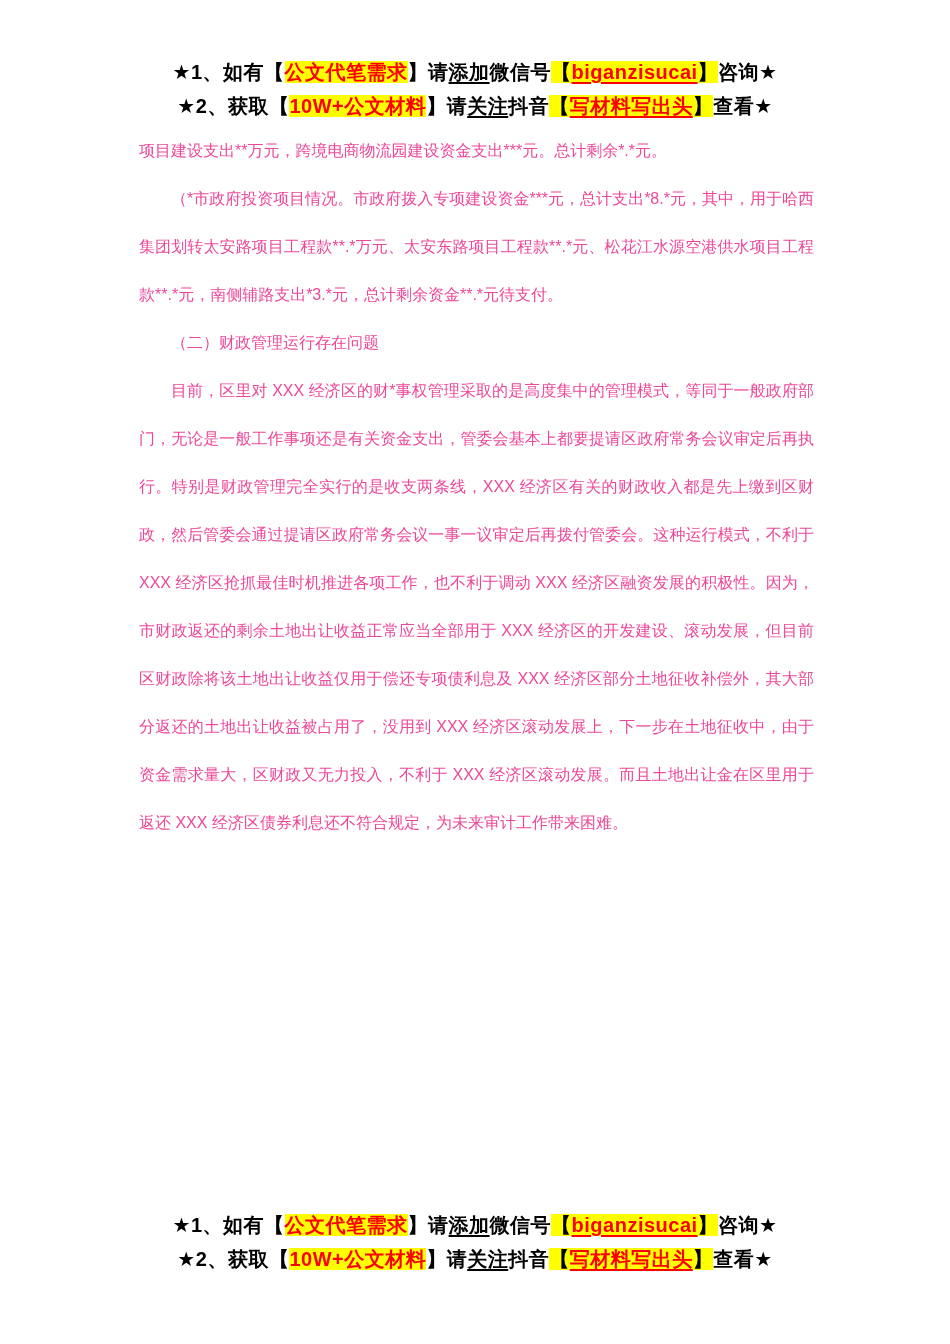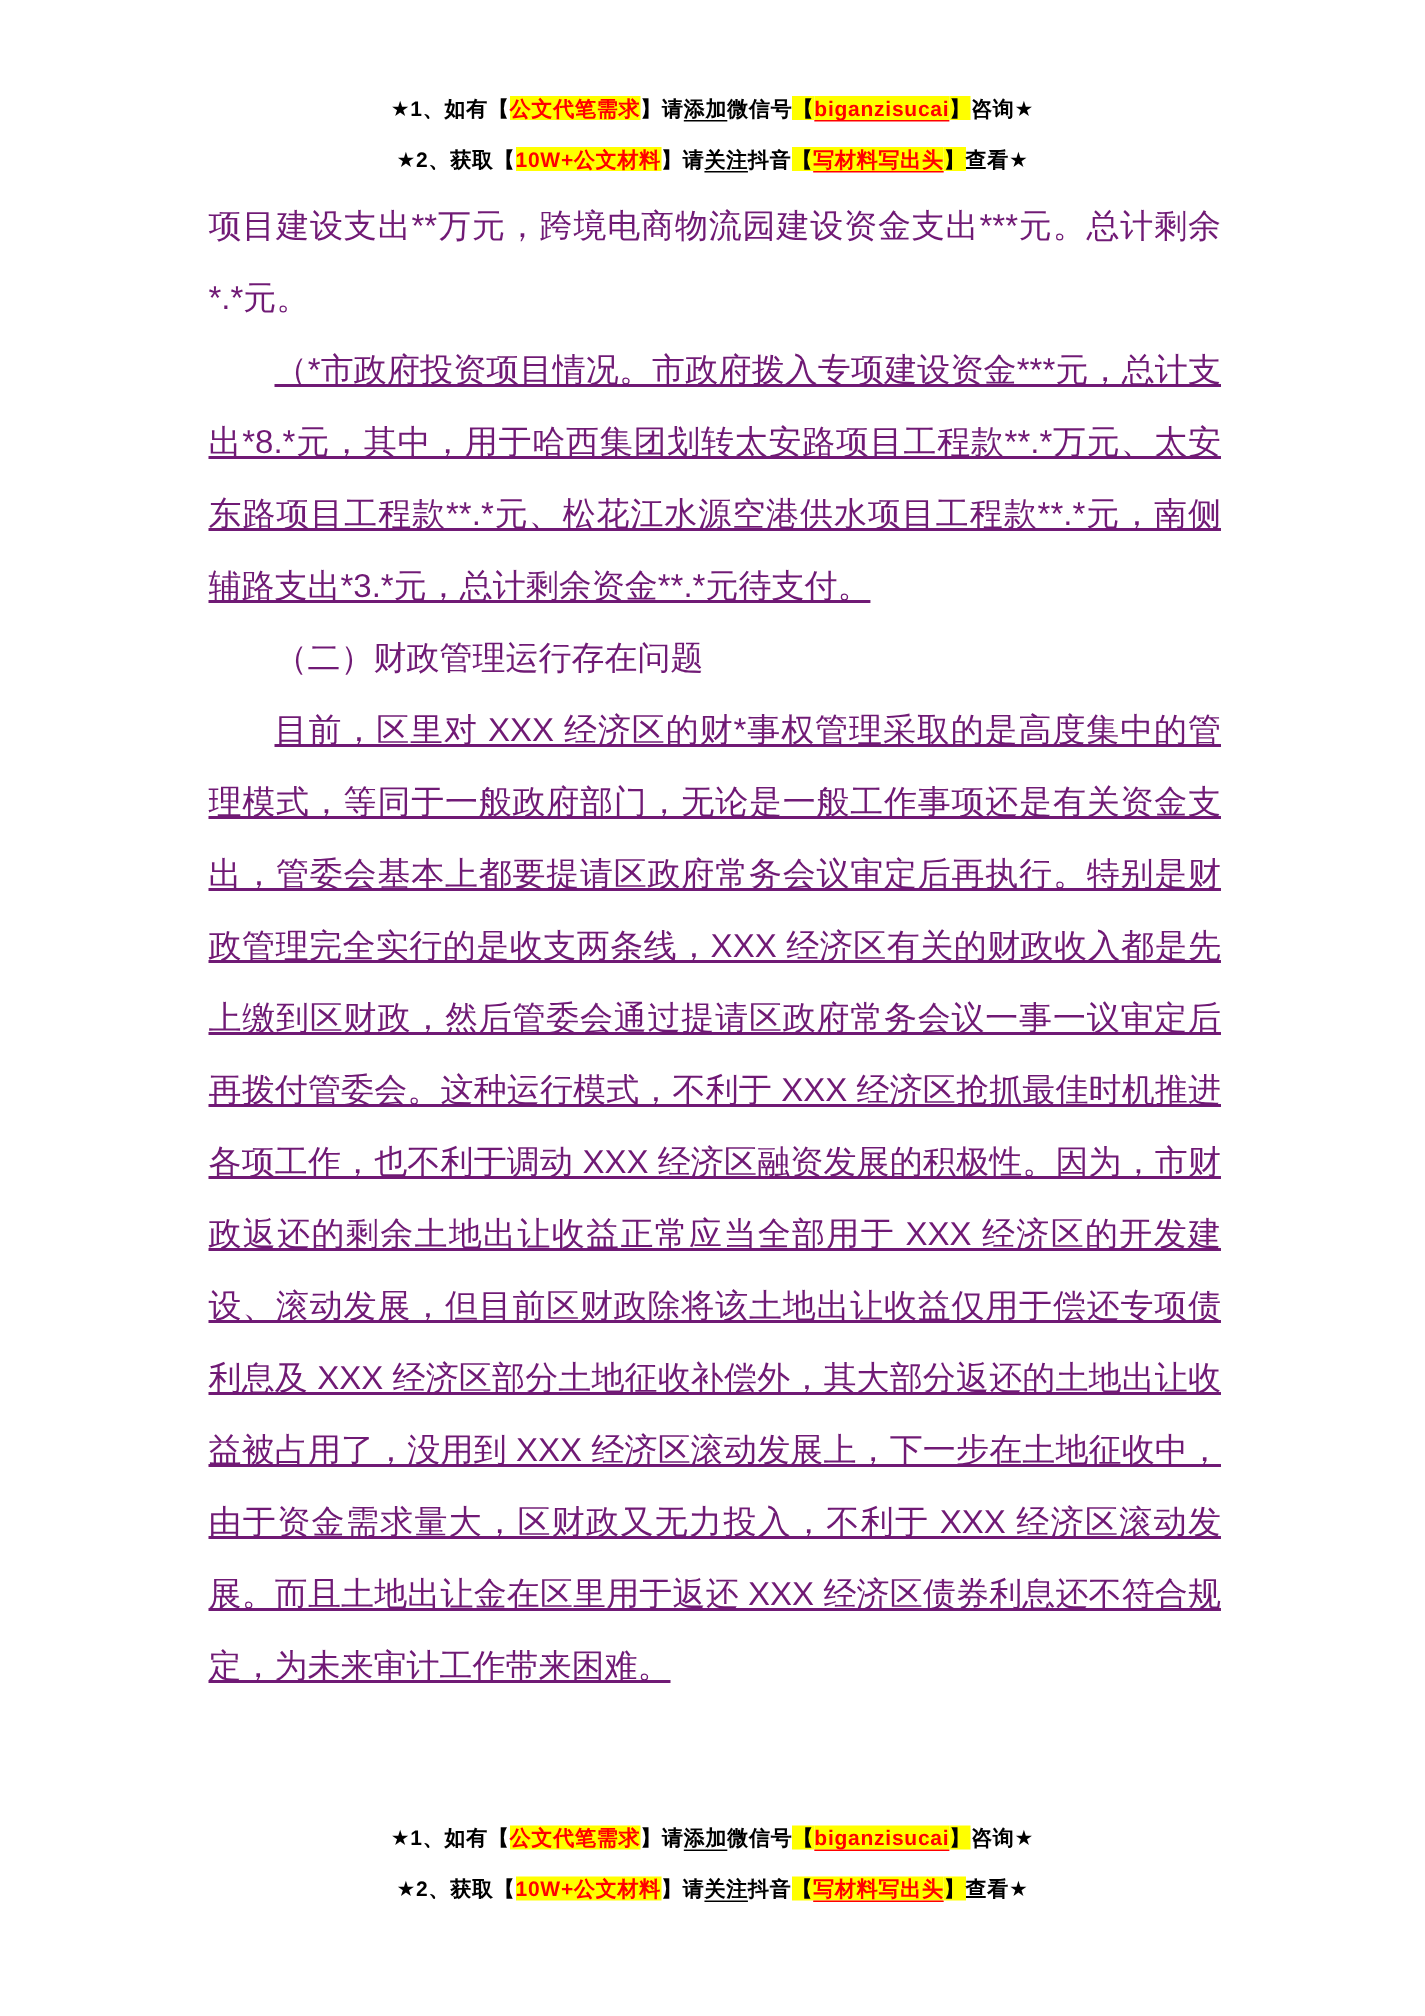--- a/index.html
+++ b/index.html
@@ -18,21 +18,21 @@
   
   .promo-banner {
     position: absolute;
     left: 0;
     width: 100%;
     text-align: center;
   }
   .promo-banner.top { top: 55px; }
   .promo-banner.bottom { top: 1208px; }
   .promo-line {
-    font-size: 14px;
+    font-size: 20px;
     font-weight: bold;
     line-height: 34px;
     color: #000000;
     letter-spacing: 0.5px;
     white-space: nowrap;
   }
   .seg { display: inline; }
   .seg-black { color: #000000; }
   .seg-black-underline {
     color: #000000;
@@ -52,31 +52,31 @@
   .seg-black-highlight {
     color: #000000;
     background: #ffff00;
   }
   
   .doc-body {
     position: absolute;
     top: 127px;
     left: 139px;
     width: 675px;
-    font-size: 22px;
+    font-size: 16px;
     line-height: 48px;
-    color: #701a75;
+    color: #ec4899;
     text-align: justify;
   }
   .doc-body p {
     margin: 0;
     padding: 0;
   }
   .para-continuation { text-indent: 0; }
-  .para-body { text-indent: 2em; text-decoration: underline; }
+  .para-body { text-indent: 2em; }
   .para-heading { text-indent: 2em; }
 </style>
 </head>
 <body>
 
 <div class="page">
 
   <div class="promo-banner top">
     <div class="promo-line"><span class="seg seg-black">★1、如有【</span><span class="seg seg-red-highlight">公文代笔需求</span><span class="seg seg-black">】请</span><span class="seg seg-black-underline">添加</span><span class="seg seg-black">微信号</span><span class="seg seg-black-highlight">【</span><span class="seg seg-red-highlight-underline">biganzisucai</span><span class="seg seg-black-highlight">】</span><span class="seg seg-black">咨询★</span></div>
     <div class="promo-line"><span class="seg seg-black">★2、获取【</span><span class="seg seg-red-highlight">10W+公文材料</span><span class="seg seg-black">】请</span><span class="seg seg-black-underline">关注</span><span class="seg seg-black">抖音</span><span class="seg seg-black-highlight">【</span><span class="seg seg-red-highlight-underline">写材料写出头</span><span class="seg seg-black-highlight">】</span><span class="seg seg-black">查看★</span></div>

